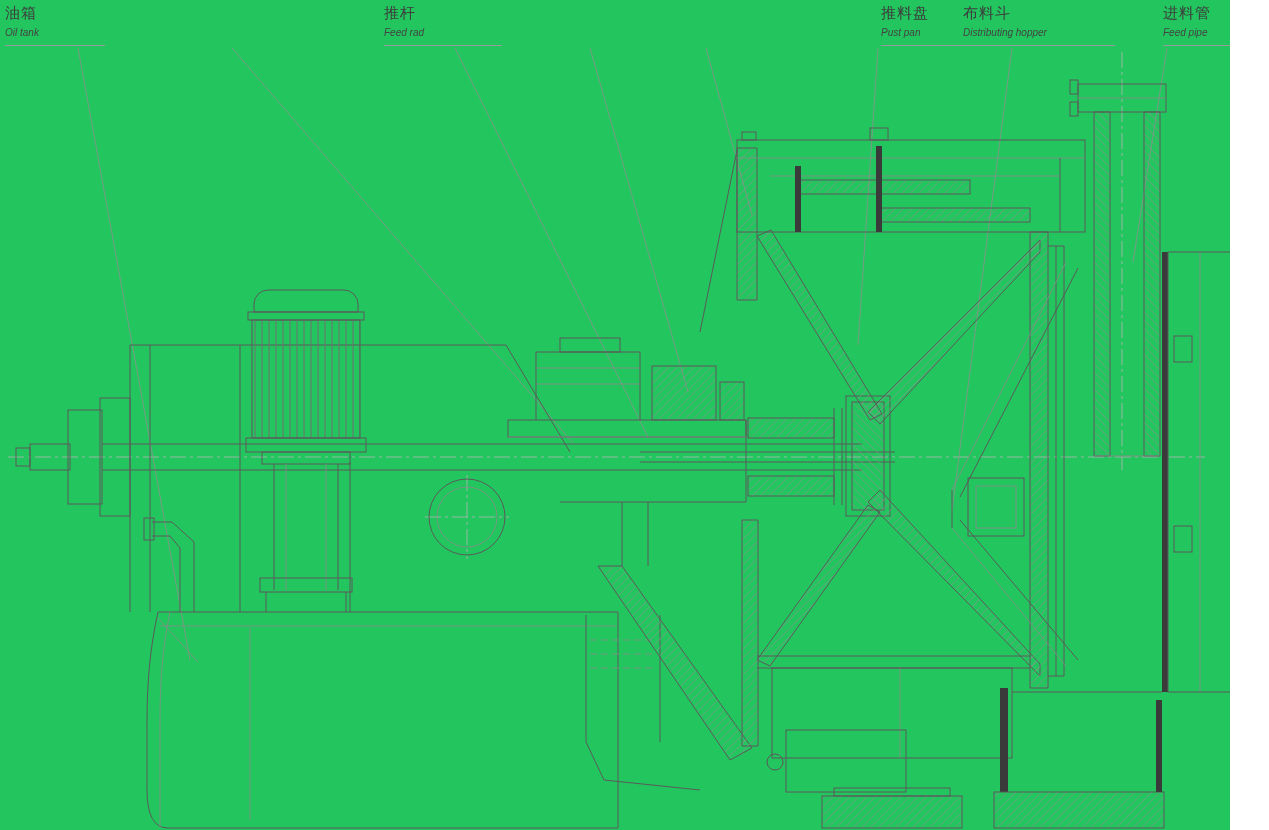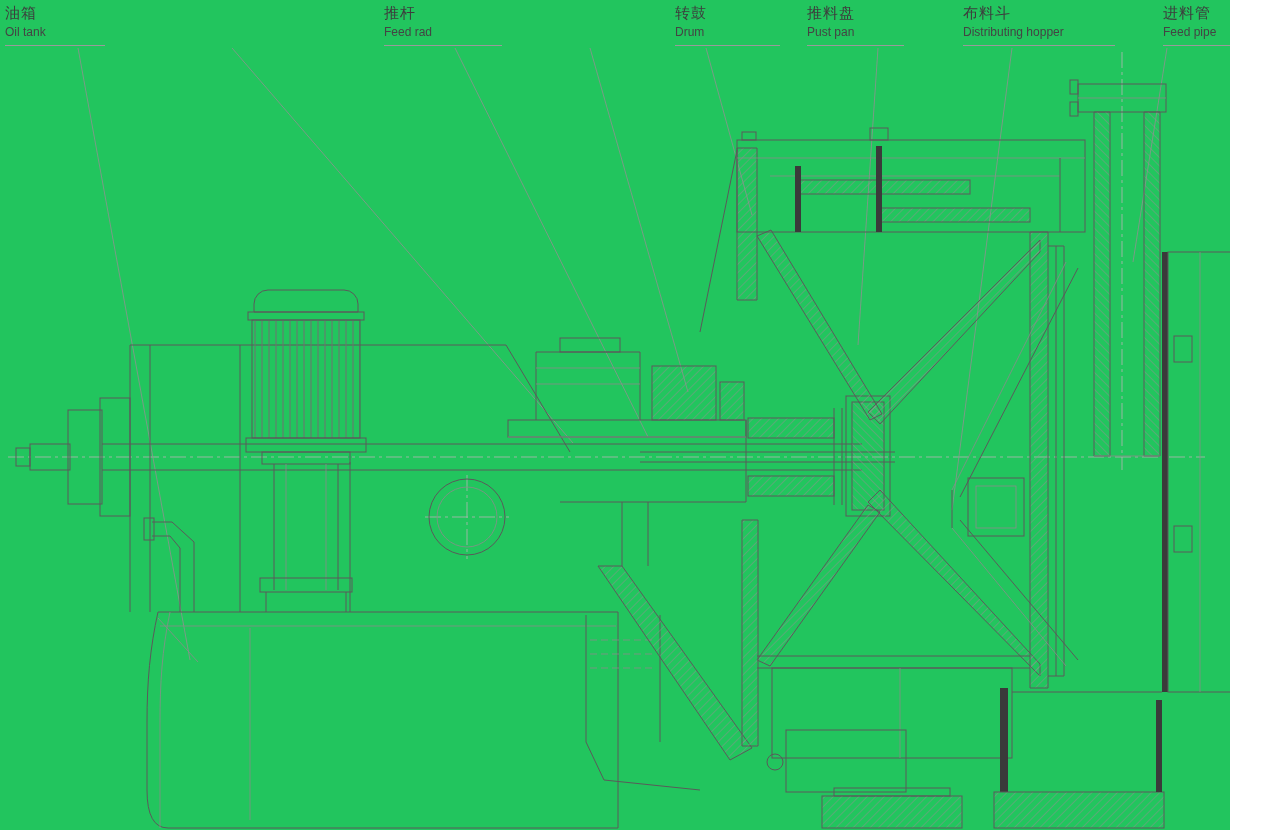--- a/index.html
+++ b/index.html
@@ -1,21 +1,21 @@
 <!DOCTYPE html>
 <html><head>
 <meta charset="utf-8">
 <style>
   html,body{margin:0;padding:0;background:#ffffff;}
   #stage{position:relative;width:1230px;height:830px;background:#22c55e;overflow:hidden;
          font-family:"Liberation Sans",sans-serif;}
   svg{position:absolute;left:0;top:0;}
   .label{position:absolute;top:3px;color:#3d3d3d;border-bottom:1px solid #9a9a9a;padding-bottom:3px;}
   .label .zh{font-size:15px;line-height:20px;letter-spacing:1px;}
-  .label .en{font-size:12px;line-height:19px;color:#444;}
+  .label .en{font-size:10px;line-height:19px;color:#444;font-style:italic;}
   
   .ln{stroke:#5a5a5a;stroke-width:1;fill:none;}
   .lt{stroke:#8c8c8c;stroke-width:.8;fill:none;}
   .cl{stroke:#b5b5b5;stroke-width:.8;stroke-dasharray:16 4 3 4;fill:none;}
   .ldr{stroke:#909090;stroke-width:.8;fill:none;}
   .hat{fill:url(#hatch45);stroke:#5a5a5a;stroke-width:1;}
   .hat2{fill:url(#hatch135);stroke:#5a5a5a;stroke-width:1;}
   .dark{fill:#3a3a3a;stroke:none;}
   .fins{fill:url(#vfins);stroke:#5a5a5a;stroke-width:1;}
   .liq{stroke:#8c8c8c;stroke-width:.8;stroke-dasharray:7 4;fill:none;}
@@ -213,25 +213,21 @@
   </svg>
 
   <div class="label" style="left:5px;width:100px">
     <div class="zh">油箱</div>
     <div class="en">Oil tank</div>
   </div>
   <div class="label" style="left:384px;width:118px">
     <div class="zh">推杆</div>
     <div class="en">Feed rad</div>
   </div>
-  <div class="label" style="left:675px;width:105px">
-    <div class="zh">转鼓</div>
-    <div class="en">Drum</div>
-  </div>
-  <div class="label" style="left:807px;width:97px">
+  <div class="label" style="left:881px;width:97px">
     <div class="zh">推料盘</div>
     <div class="en">Pust pan</div>
   </div>
   <div class="label" style="left:963px;width:152px">
     <div class="zh">布料斗</div>
     <div class="en">Distributing hopper</div>
   </div>
   <div class="label" style="left:1163px;width:104px">
     <div class="zh">进料管</div>
     <div class="en">Feed pipe</div>

